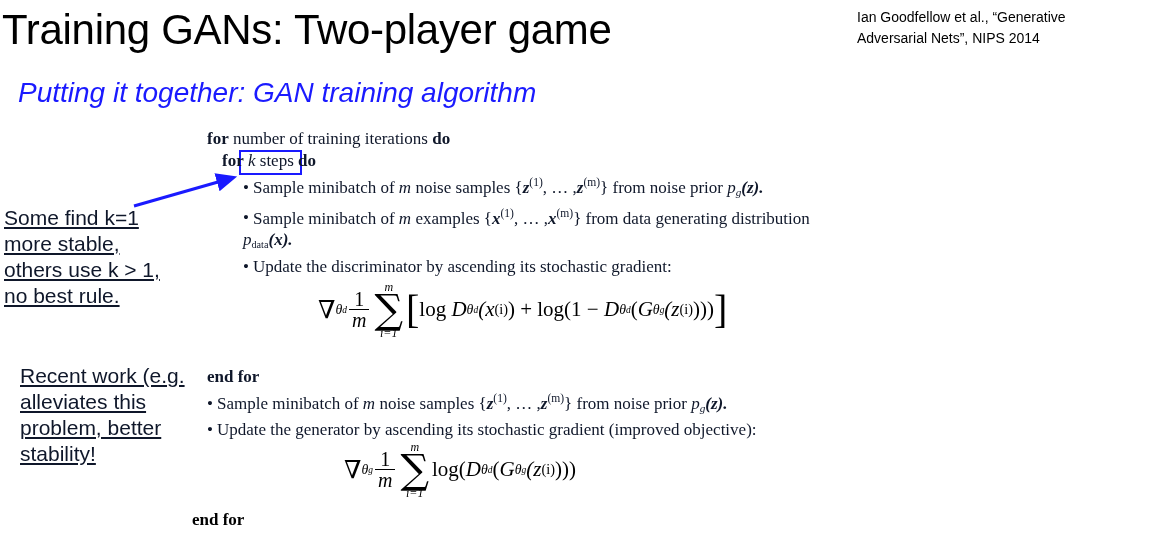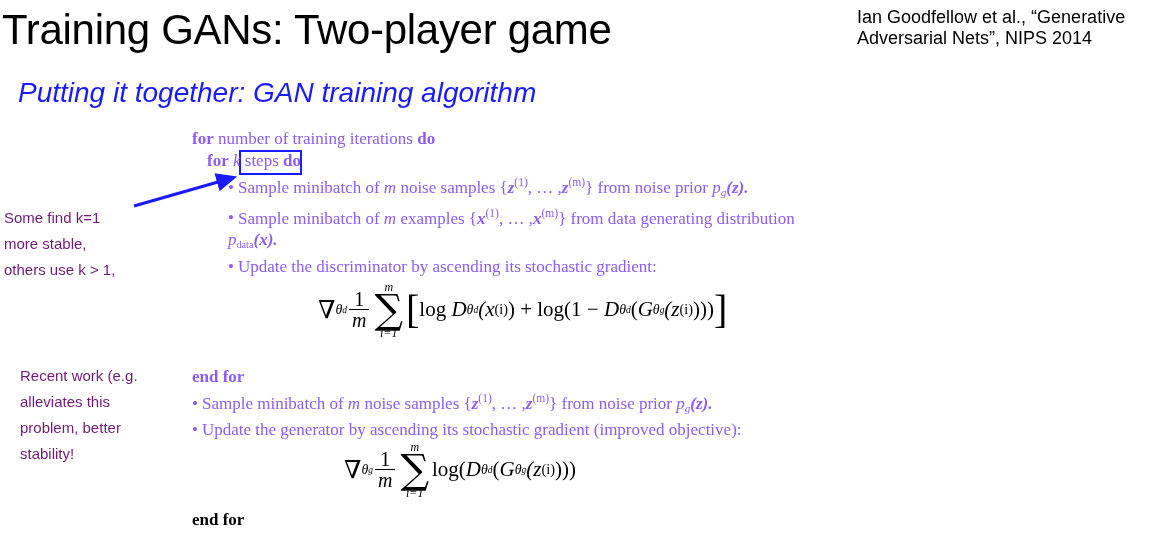--- a/index.html
+++ b/index.html
@@ -28,21 +28,21 @@
     color: #000000;
     letter-spacing: -0.3px;
     white-space: nowrap;
   }
   #citation {
     position: absolute;
     left: 857px;
     top: 7px;
     width: 300px;
     font-family: "Liberation Sans", sans-serif;
-    font-size: 18px;
+    font-size: 14px;
     line-height: 21px;
     font-weight: 400;
     color: #000000;
   }
   #citation .cit-line { display: block; white-space: nowrap; }
 
   #subtitle {
     position: absolute;
     left: 18px;
     top: 80px;
@@ -52,25 +52,26 @@
     font-weight: 400;
     color: #1a1aff;
     white-space: nowrap;
     font-style: italic;
   }
 
   
   .annotation {
     position: absolute;
     font-family: "Liberation Sans", sans-serif;
-    font-size: 15px;
+    font-size: 21px;
     line-height: 26px;
     font-weight: 400;
-    color: #701a75;
+    color: #0f172a;
     width: 190px;
+    text-decoration: underline;
   }
   #annotation-k-steps { left: 4px; top: 205px; }
   #annotation-wasserstein { left: 20px; top: 363px; }
   .annotation .ann-line { display: block; white-space: nowrap; }
 
   
   #arrow-to-k-steps {
     position: absolute;
     left: 120px;
     top: 165px;
@@ -84,25 +85,25 @@
     top: 150px;
     width: 63px;
     height: 25px;
     border: 2px solid #1a1aff;
     box-sizing: border-box;
   }
 
   
   #algorithm-block {
     position: absolute;
-    left: 192px;
+    left: 207px;
     top: 128px;
     width: 730px;
     font-family: "Liberation Serif", "DejaVu Serif", serif;
-    color: #8b5cf6;
+    color: #0f172a;
   }
   .alg-line {
     font-size: 17px;
     line-height: 22px;
     white-space: nowrap;
   }
   .kw { font-weight: bold; }
   .alg-indent-1 { padding-left: 15px; }
   .alg-indent-2 { padding-left: 36px; }
   .alg-wrap {
@@ -180,20 +181,21 @@
   <span class="cit-line">Ian Goodfellow et al., “Generative</span>
   <span class="cit-line">Adversarial Nets”, NIPS 2014</span>
 </div>
 
 <div id="subtitle">Putting it together: GAN training algorithm</div>
 
 <div class="annotation" id="annotation-k-steps">
   <span class="ann-line">Some find k=1</span>
   <span class="ann-line">more stable,</span>
   <span class="ann-line">others use k &gt; 1,</span>
+  <span class="ann-line">no best rule.</span>
 </div>
 
 <div class="annotation" id="annotation-wasserstein">
   <span class="ann-line">Recent work (e.g.</span>
   <span class="ann-line">alleviates this</span>
   <span class="ann-line">problem, better</span>
   <span class="ann-line">stability!</span>
 </div>
 
 <svg id="arrow-to-k-steps" viewBox="0 0 130 50">

